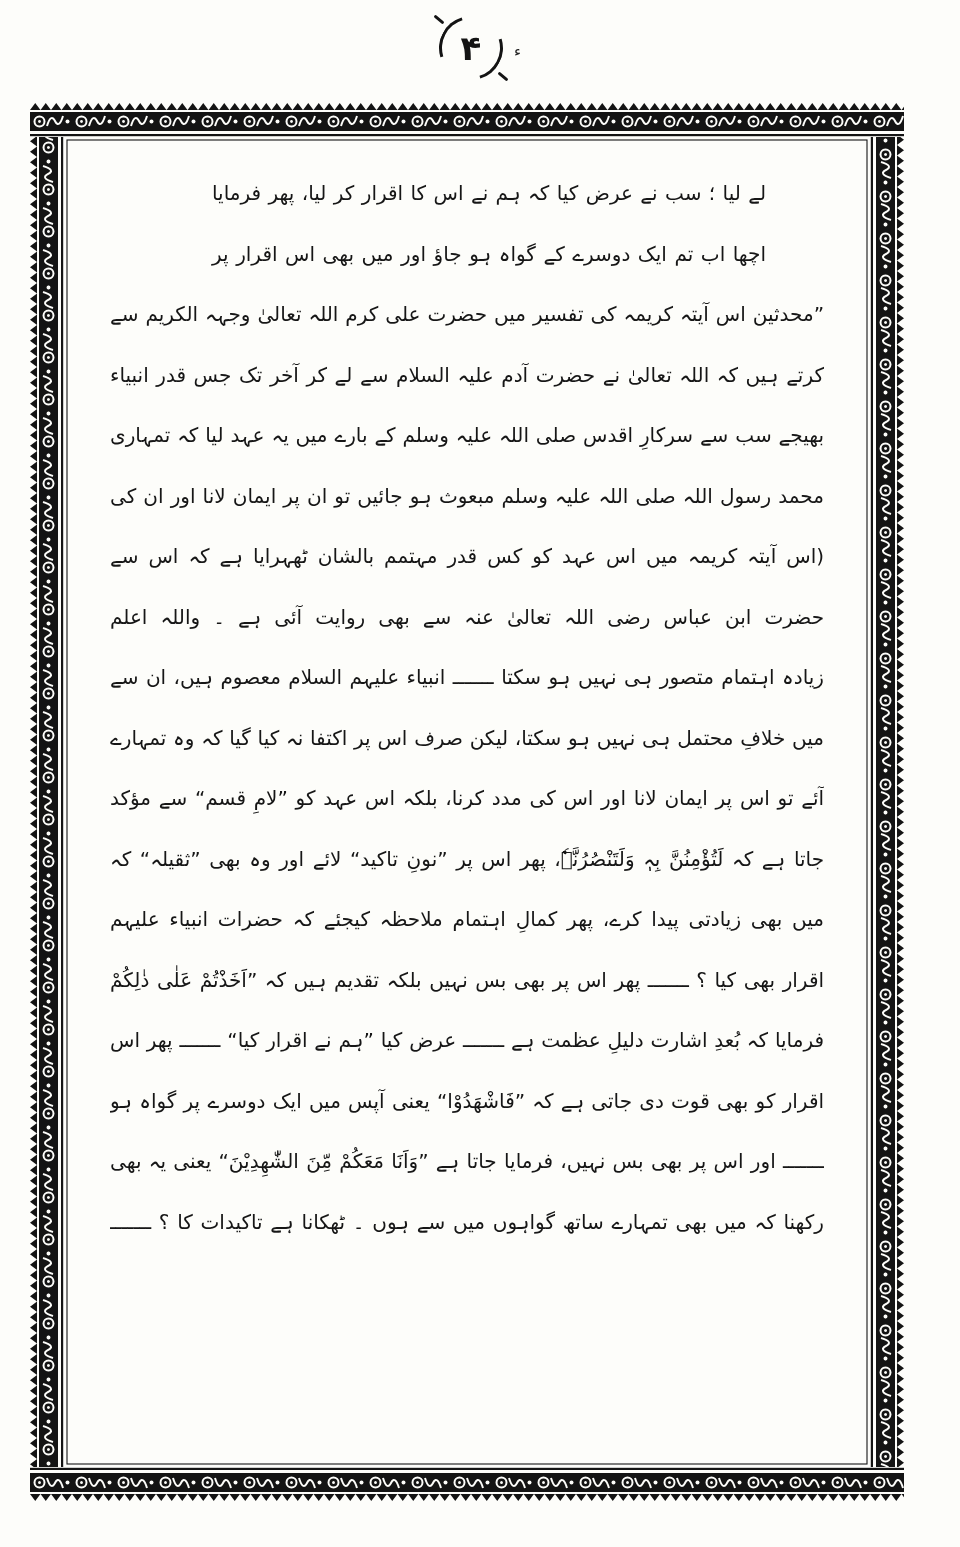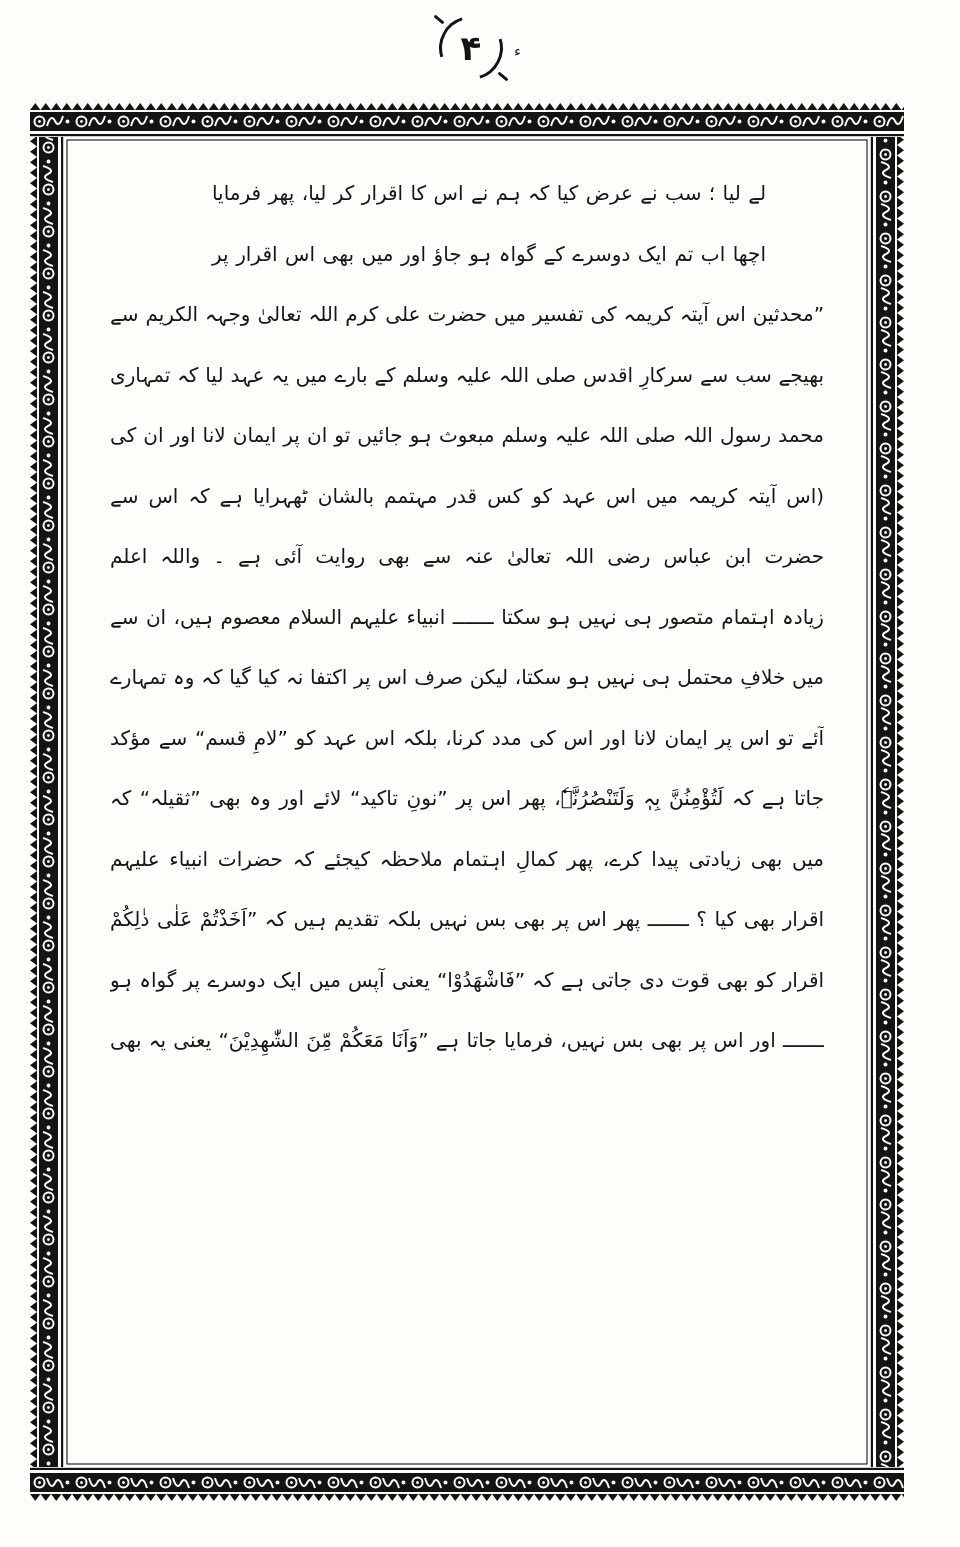--- a/index.html
+++ b/index.html
@@ -96,28 +96,31 @@
         <rect x="0" y="0" width="874" height="34" fill="url(#ornH)"></rect>
       </g>
 
       <rect x="37" y="37" width="800" height="1324" fill="none" stroke="#141414" stroke-width="1.1"></rect>
     </svg>
 
     <div class="text-area">
       <div class="line j indent">لے لیا ؛ سب نے عرض کیا کہ ہم نے اس کا اقرار کر لیا، پھر فرمایا کہ</div>
       <div class="line j indent">اچھا اب تم ایک دوسرے کے گواہ ہو جاؤ اور میں بھی اس اقرار پر گواہ</div>
       <div class="line j">”محدثین اس آیتہ کریمہ کی تفسیر میں حضرت علی کرم اللہ تعالیٰ وجہہ الکریم سے روایت</div>
+      <div class="line j">کرتے ہیں کہ اللہ تعالیٰ نے حضرت آدم علیہ السلام سے لے کر آخر تک جس قدر انبیاء</div>
       <div class="line j">بھیجے سب سے سرکارِ اقدس صلی اللہ علیہ وسلم کے بارے میں یہ عہد لیا کہ تمہاری زندگی میں اگر</div>
       <div class="line j">محمد رسول اللہ صلی اللہ علیہ وسلم مبعوث ہو جائیں تو ان پر ایمان لانا اور ان کی مدد کرنا، یونہی</div>
       <div class="line j">(اس آیتہ کریمہ میں اس عہد کو کس قدر مہتمم بالشان ٹھہرایا ہے کہ اس سے</div>
       <div class="line j">حضرت ابن عباس رضی اللہ تعالیٰ عنہ سے بھی روایت آئی ہے ۔ واللہ اعلم</div>
       <div class="line j">زیادہ اہتمام متصور ہی نہیں ہو سکتا ـــــــ انبیاء علیہم السلام معصوم ہیں، ان سے حکمِ الٰہی</div>
       <div class="line j">میں خلافِ محتمل ہی نہیں ہو سکتا، لیکن صرف اس پر اکتفا نہ کیا گیا کہ وہ تمہارے پاس</div>
       <div class="line j">آئے تو اس پر ایمان لانا اور اس کی مدد کرنا، بلکہ اس عہد کو ”لامِ قسم“ سے مؤکد کیا</div>
       <div class="line j">جاتا ہے کہ لَتُؤْمِنُنَّ بِہٖ وَلَتَنْصُرُنَّہٗ، پھر اس پر ”نونِ تاکید“ لائے اور وہ بھی ”ثقیلہ“ کہ تاکید</div>
       <div class="line j">میں بھی زیادتی پیدا کرے، پھر کمالِ اہتمام ملاحظہ کیجئے کہ حضرات انبیاء علیہم السلام ابھی</div>
       <div class="line j">اقرار بھی کیا ؟ ـــــــ پھر اس پر بھی بس نہیں بلکہ تقدیم ہیں کہ ”اَخَذْتُمْ عَلٰی ذٰلِکُمْ</div>
+      <div class="line j">فرمایا کہ بُعدِ اشارت دلیلِ عظمت ہے ـــــــ عرض کیا ”ہم نے اقرار کیا“ ـــــــ پھر اس</div>
       <div class="line j">اقرار کو بھی قوت دی جاتی ہے کہ ”فَاشْھَدُوْا“ یعنی آپس میں ایک دوسرے پر گواہ ہو جاؤ</div>
       <div class="line j">ـــــــ اور اس پر بھی بس نہیں، فرمایا جاتا ہے ”وَاَنَا مَعَکُمْ مِّنَ الشّٰھِدِیْنَ“ یعنی یہ بھی یاد</div>
+      <div class="line j">رکھنا کہ میں بھی تمہارے ساتھ گواہوں میں سے ہوں ۔ ٹھکانا ہے تاکیدات کا ؟ ـــــــ</div>
     </div>
   </div>
 
 </div>
 
 </body></html>

